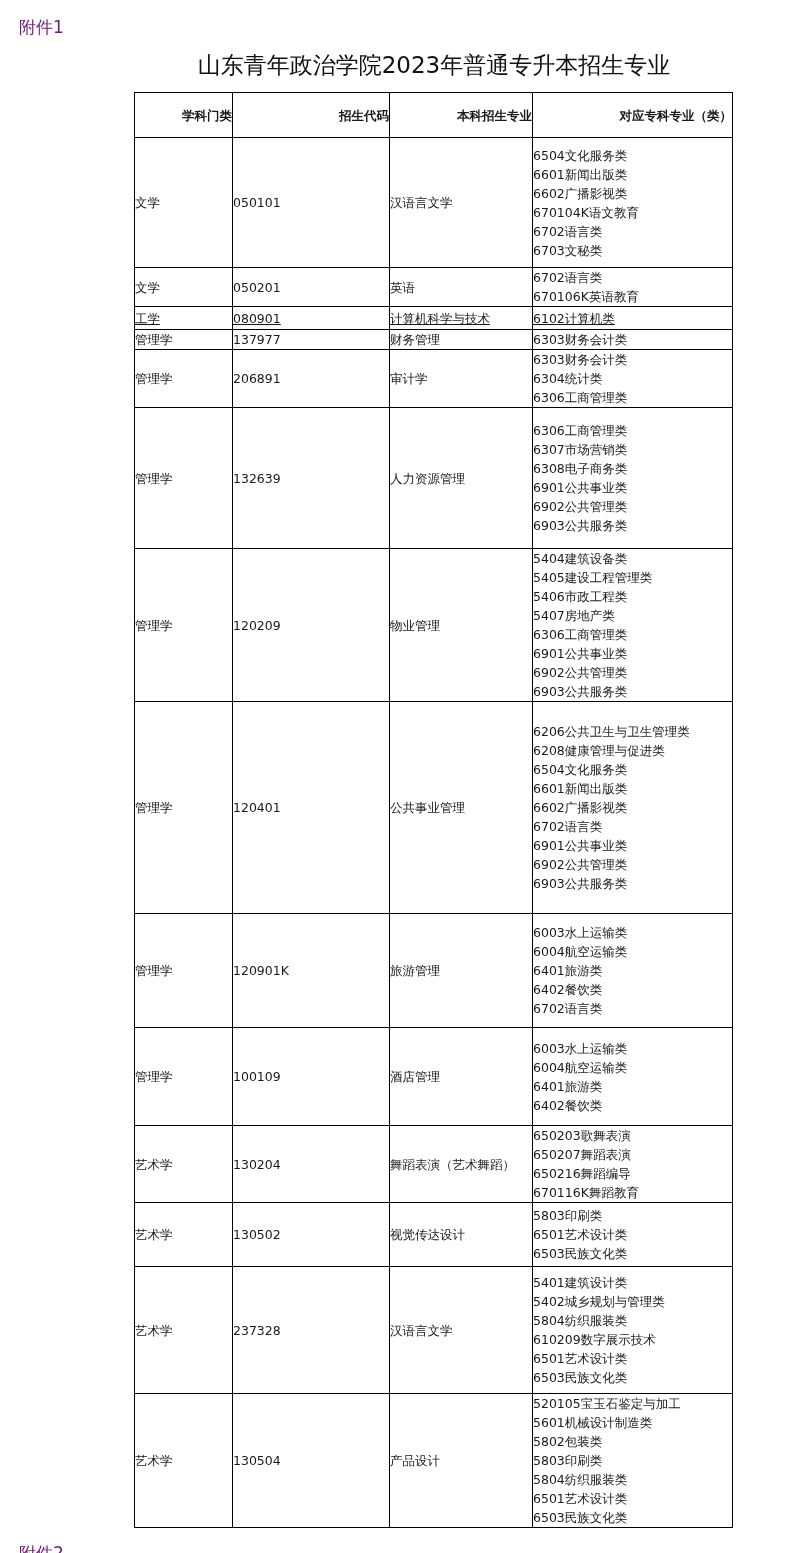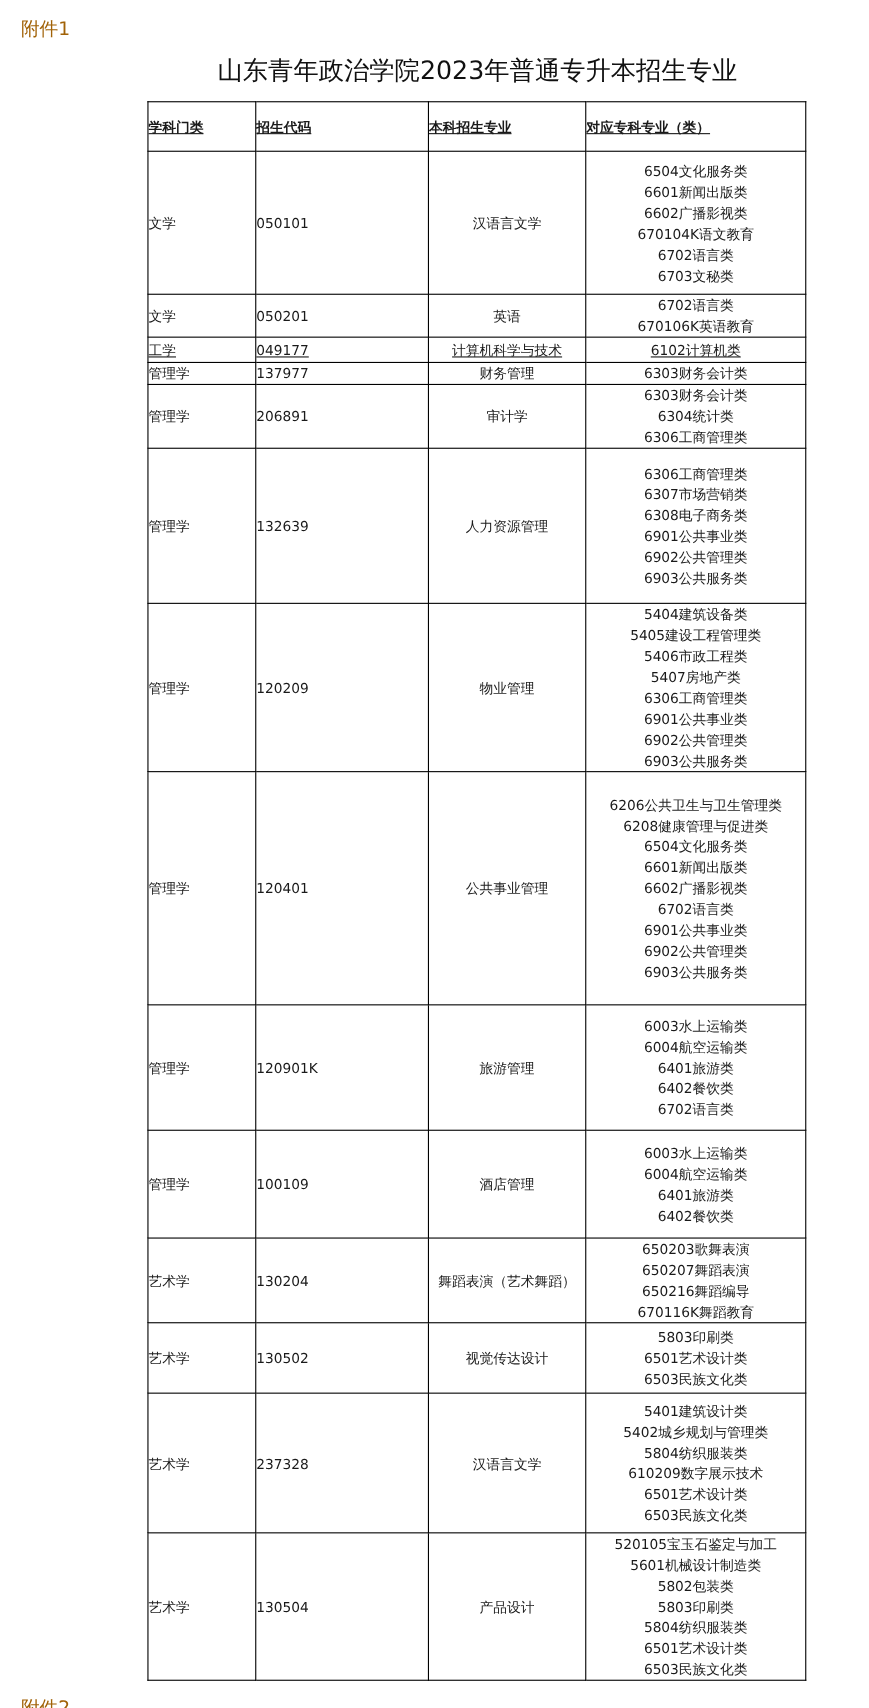--- a/index.html
+++ b/index.html
@@ -2,45 +2,45 @@
 <html><head>
 <meta charset="utf-8">
 <style>
   html, body { margin: 0; padding: 0; background: #ffffff; }
   body {
     width: 790px; height: 1553px; position: relative; overflow: hidden;
     font-family: "DejaVu Sans", "Liberation Sans", sans-serif;
     color: #1a1a1a;
   }
   .attach-label {
-    position: absolute; left: 19px; font-size: 17px; color: #a16207;
+    position: absolute; left: 19px; font-size: 17px; color: #701a75;
     line-height: 20px;
   }
   #attach1 { top: 17px; }
   #attach2 { top: 1543px; }
   .doc-title {
     position: absolute; left: 0; width: 868px; top: 50px; text-align: center;
     font-size: 23px; color: #111; line-height: 30px; letter-spacing: 0px;
   }
   table.majors {
     position: absolute; left: 134px; top: 92px;
     border-collapse: collapse; table-layout: fixed;
     width: 598px;
     font-size: 12.5px;
   }
   table.majors td, table.majors th {
     border: 1.5px solid #000; padding: 0; vertical-align: middle;
     line-height: 19px;
   }
   table.majors th {
-    font-weight: bold; font-size: 12.5px; height: 44px; text-align: left; text-decoration: underline;
+    font-weight: bold; font-size: 12.5px; height: 44px; text-align: right;
   }
   td.c-cat, td.c-code { text-align: left; }
-  td.c-major { text-align: center; padding-left: 7px; margin-left: 32px; }
-  td.c-spec { text-align: center; padding-left: 7px; }
+  td.c-major { text-align: left; padding-left: 7px; margin-left: 32px; }
+  td.c-spec { text-align: left; padding-left: 7px; }
   .spec-line { display: block; white-space: nowrap; }
 </style>
 </head>
 <body>
 
 <div class="attach-label" id="attach1">附件1</div>
 <div class="doc-title">山东青年政治学院2023年普通专升本招生专业</div>
 
 <table class="majors">
   <colgroup>
@@ -75,21 +75,21 @@
         <td class="c-cat">文学</td>
         <td class="c-code">050201</td>
         <td class="c-major">英语</td>
         <td class="c-spec">
           <span class="spec-line">6702语言类</span>
           <span class="spec-line">670106K英语教育</span>
         </td>
       </tr>
       <tr style="height: 23px; text-decoration: underline;">
         <td class="c-cat">工学</td>
-        <td class="c-code">049177</td>
+        <td class="c-code">080901</td>
         <td class="c-major">计算机科学与技术</td>
         <td class="c-spec">
           <span class="spec-line">6102计算机类</span>
         </td>
       </tr>
       <tr style="height: 20px;">
         <td class="c-cat">管理学</td>
         <td class="c-code">137977</td>
         <td class="c-major">财务管理</td>
         <td class="c-spec">

